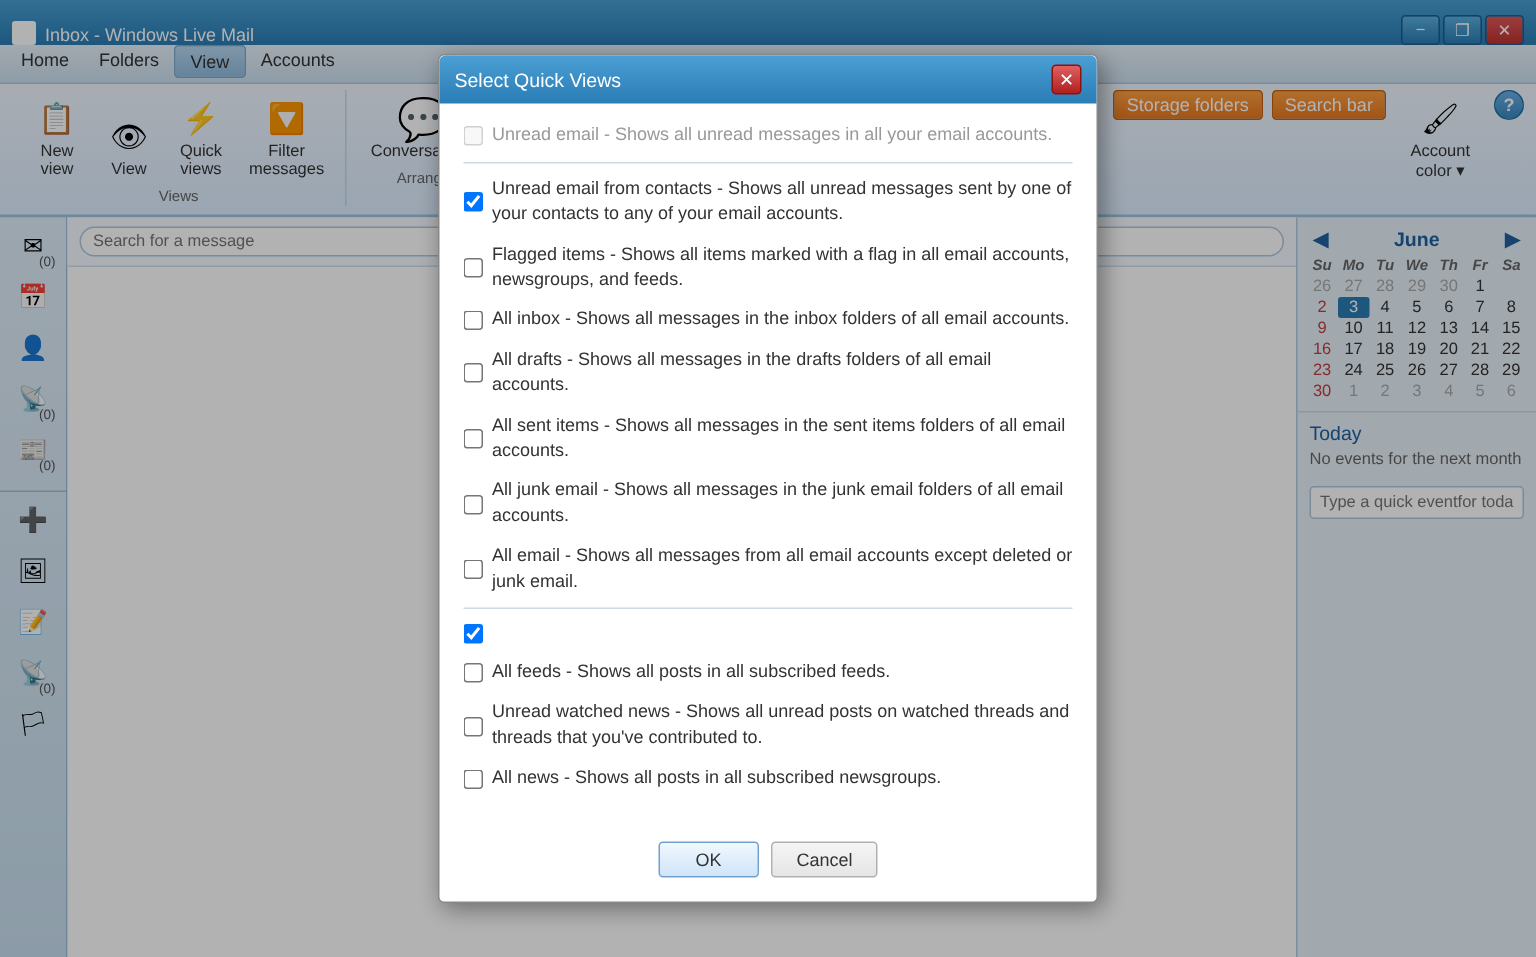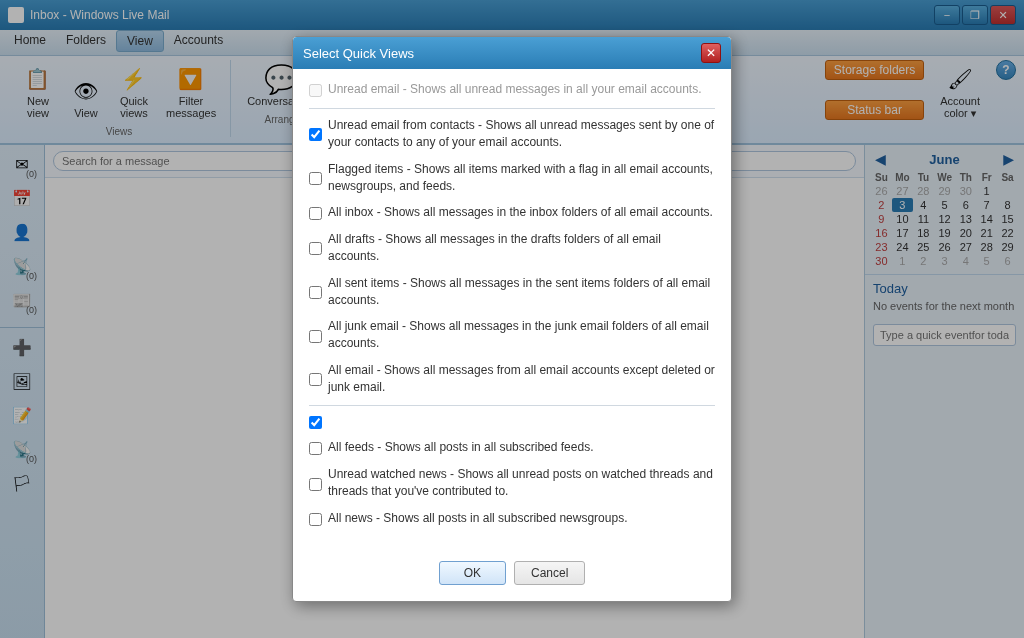--- a/index.html
+++ b/index.html
@@ -3,21 +3,21 @@
   <meta charset="utf-8">
   <style>
     * { box-sizing: border-box; margin: 0; padding: 0; }
     body { font-family: 'Segoe UI', Tahoma, Arial, sans-serif; font-size: 12px; background: #d6e4f0; overflow: hidden; }
 
     
     .title-bar {
       background: linear-gradient(to bottom, #4a9fd4, #2a7db5);
       height: 30px;
       display: flex;
-      align-items: center;
+      align-items: flex-end;
       padding: 0 8px;
       color: white;
       font-size: 12px;
     }
     .title-bar-icon { width: 16px; height: 16px; margin-right: 6px; background: #fff; border-radius: 2px; }
     .title-bar-text { flex: 1; font-size: 12px; }
     .title-bar-controls { display: flex; gap: 2px; }
     .title-bar-btn {
       width: 26px; height: 20px; background: linear-gradient(to bottom, #5ab0e0, #2a7db5);
       border: 1px solid #1a5d90; border-radius: 3px; cursor: pointer; display: flex; align-items: center; justify-content: center; color: white; font-size: 11px;
@@ -131,21 +131,21 @@
     
     .calendar {
       padding: 6px;
     }
     .calendar-header {
       display: flex; align-items: center; justify-content: space-between; margin-bottom: 4px;
     }
     .cal-nav { cursor: pointer; color: #2060a0; font-size: 14px; padding: 0 4px; }
     .cal-month { font-size: 13px; font-weight: bold; color: #2060a0; }
     .cal-grid { width: 100%; border-collapse: collapse; }
-    .cal-grid th { font-size: 10px; color: #666; text-align: center; padding: 1px; }
+    .cal-grid th { font-size: 10px; color: #666; text-align: center; padding: 1px; font-style: italic; }
     .cal-grid td { font-size: 11px; text-align: center; padding: 1px 2px; color: #333; cursor: pointer; }
     .cal-grid td.today { background: #2a7db5; color: white; border-radius: 2px; }
     .cal-grid td.other-month { color: #aaa; }
     .cal-grid td.sunday { color: #c04040; }
 
     .today-section { padding: 6px 8px; border-top: 1px solid #c0d8ee; }
     .today-title { font-size: 13px; font-weight: normal; color: #2060a0; margin-bottom: 4px; }
     .today-text { font-size: 11px; color: #666; }
 
     .quick-event { margin: 6px 8px; }
@@ -257,26 +257,26 @@
     <div class="ribbon-buttons">
       <div class="ribbon-btn">
         <div class="icon-box" style="font-size:28px;">💬</div>
         <span class="btn-label">Conversations</span>
       </div>
     </div>
     <span class="ribbon-label">Arrange</span>
   </div>
   <div style="flex:1"></div>
 
-  <div style="display:flex; flex-direction:column; gap:20px;">
+  <div style="display:flex; flex-direction:row; gap:6px;">
     <button class="toolbar-btn" style="font-size:12px;">
       <span>Storage folders</span>
     </button>
     <button class="toolbar-btn" style="font-size:12px;">
-      <span>Status bar</span>
+      <span>Search bar</span>
     </button>
   </div>
   <div style="display:flex; flex-direction:column; align-items:center; margin-left:8px;">
     <div class="ribbon-btn">
       <div class="icon-box">🖌</div>
       <span class="btn-label">Account<br>color ▾</span>
     </div>
   </div>
   <div class="help-btn" style="align-self:flex-start; margin-left:8px;">?</div>
 </div>

